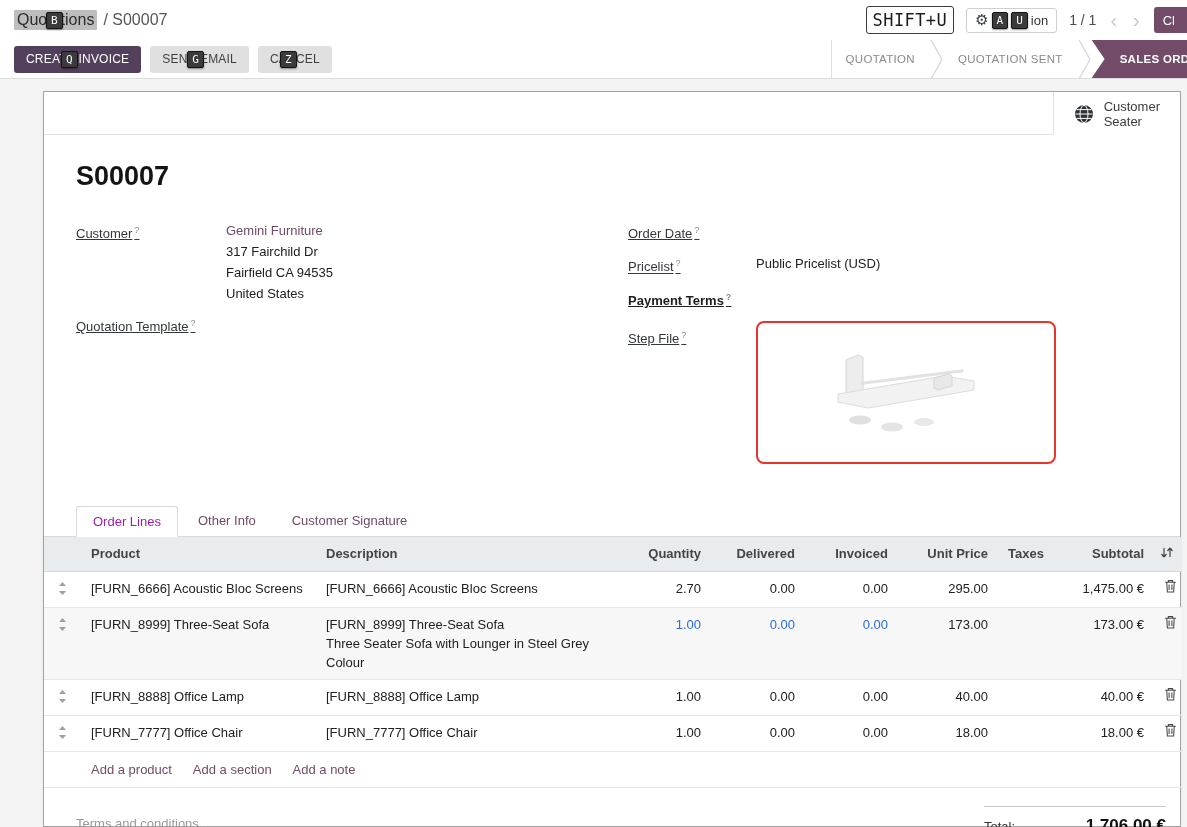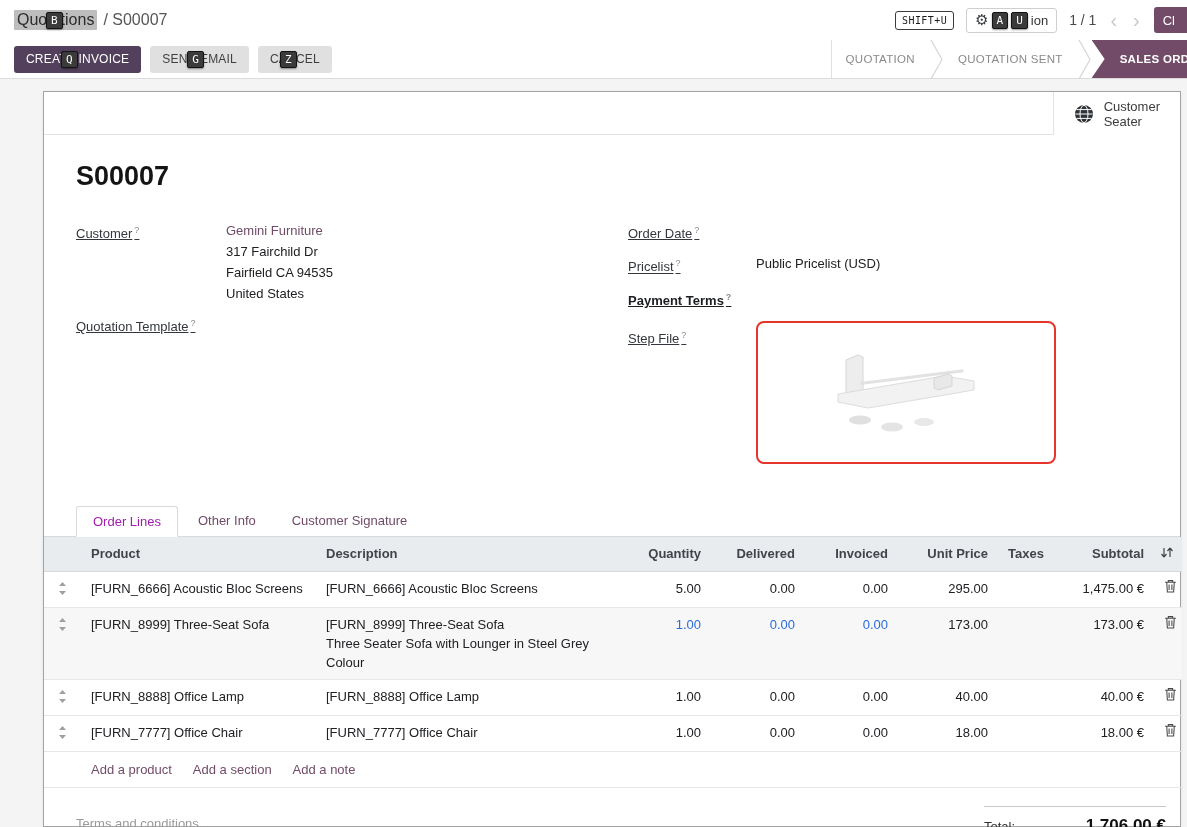--- a/index.html
+++ b/index.html
@@ -22,21 +22,21 @@
   .topbar {
     height: 40px; background: #fff;
     display: flex; align-items: center;
     padding: 0 16px 0 14px;
   }
   .breadcrumb { font-size: 16px; display: flex; align-items: center; }
   .bc-section { background: #bdbdbd; color: #2c2c2c; padding: 1px 3px; position: relative; border-radius: 1px; cursor: pointer; }
   .bc-rest { color: #565656; margin-left: 6px; }
   .topbar-right { margin-left: auto; display: flex; align-items: center; gap: 12px; }
   .kbd {
-    font-family: "DejaVu Sans Mono", monospace; font-size: 10px;
+    font-family: "DejaVu Sans Mono", monospace; font-size: 17px;
     background: #fff; color: #1d1d1d; border: 1px solid #3c3c3c;
     border-radius: 3px; padding: 3px 6px; letter-spacing: .4px;
   }
   .hint {
     font-family: "DejaVu Sans Mono", monospace; font-size: 11px; line-height: 15px;
     background: #3b3b3b; color: #fff; border: 1px solid #141414;
     border-radius: 2px; padding: 0 4px; box-shadow: 0 1px 2px rgba(0,0,0,.4);
     display: inline-block;
   }
   .bc-hint { position: absolute; left: 32px; top: 2px; }
@@ -359,21 +359,21 @@
         <tr>
           <td class="td-handle"><span><svg width="9" height="13" viewBox="0 0 9 13">
                   <path d="M4.5 0L8 4H1z" fill="#9aa0a6"></path>
                   <path d="M4.5 13L1 9h7z" fill="#9aa0a6"></path>
                 </svg></span></td>
           <td>[FURN_6666] Acoustic Bloc Screens</td>
           <td>
               <div>[FURN_6666] Acoustic Bloc Screens</div>
               <div></div>
             </td>
-          <td class="num">5.00</td>
+          <td class="num">2.70</td>
           <td class="num">0.00</td>
           <td class="num">0.00</td>
           <td class="num">295.00</td>
           <td></td>
           <td class="num">1,475.00 €</td>
           <td class="td-trash"><span><svg width="13" height="14" viewBox="0 0 12 13">
                   <path d="M1 3h10M4 3V1.5h4V3M2.5 3l.6 9h5.8l.6-9M4.7 5.2v5M7.3 5.2v5" stroke="#4a4a4a" fill="none" stroke-width="1"></path>
                 </svg></span></td>
         </tr>
         <tr class="row-highlight">

